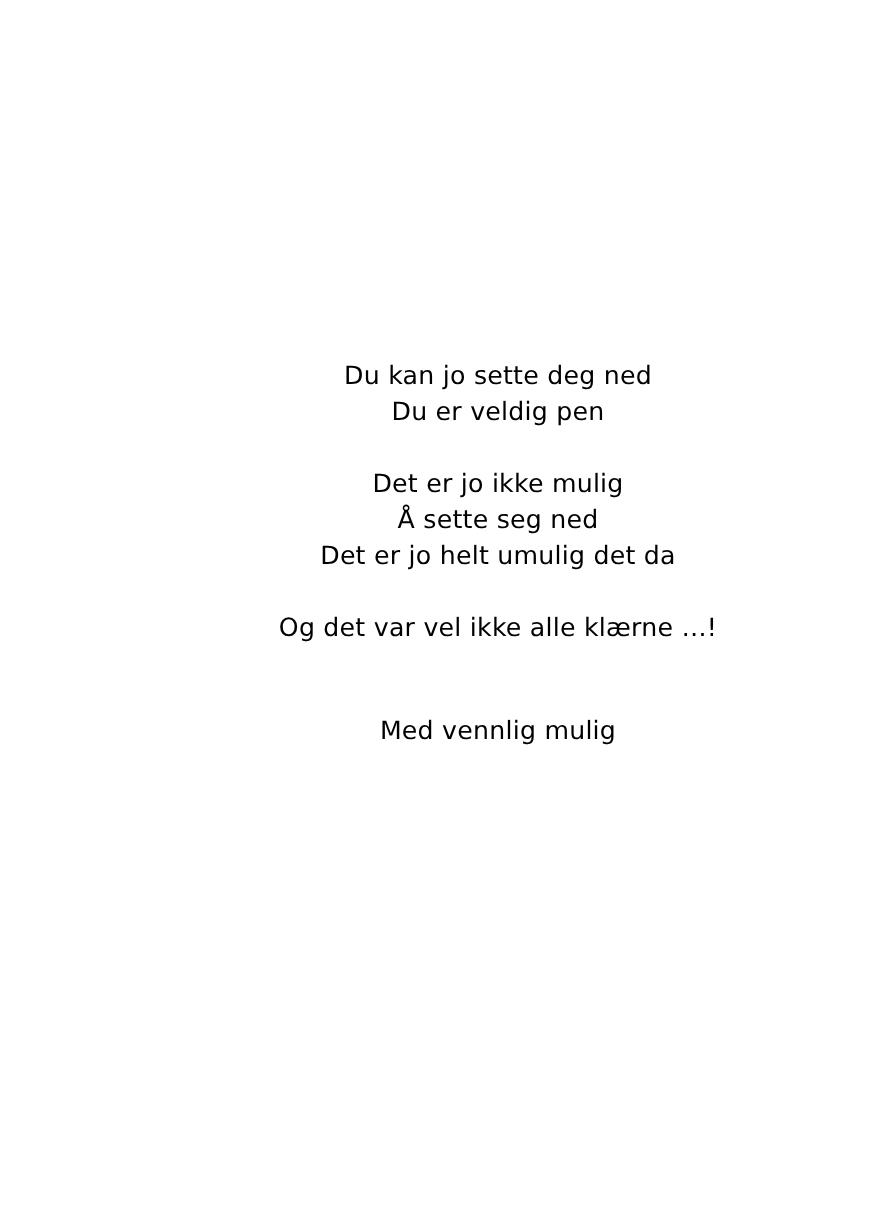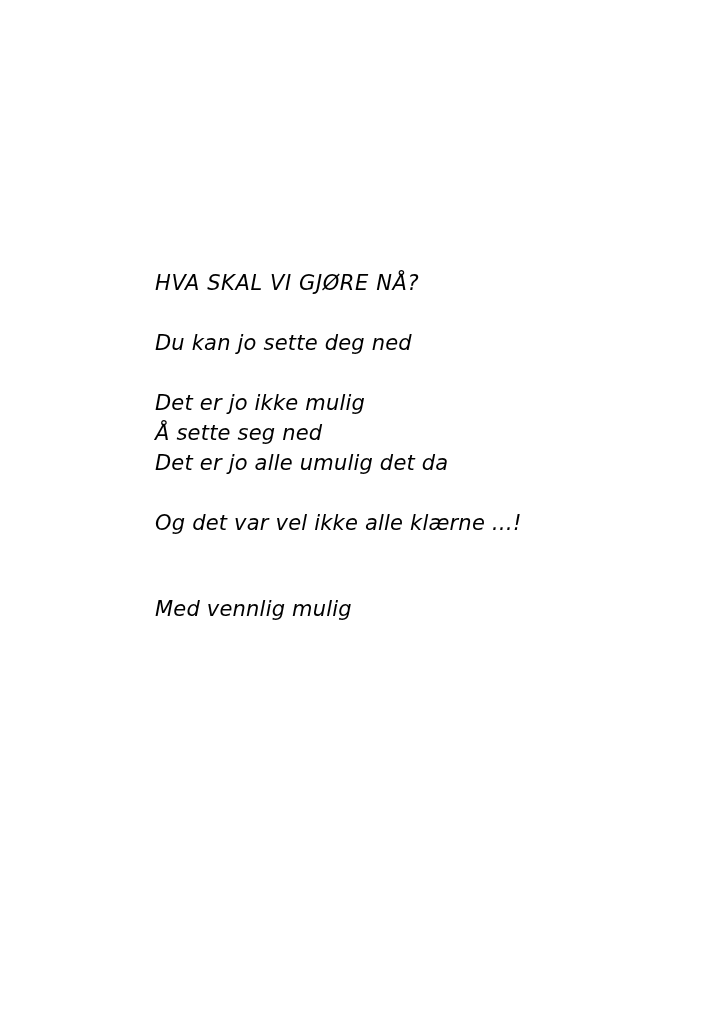--- a/index.html
+++ b/index.html
@@ -20,25 +20,25 @@
     height: 1024px;
     box-sizing: border-box;
   }
   .poem {
     position: absolute;
     left: 155px;
     top: 268px;
     width: 520px;
   }
   .line {
-    font-style: italic;
     font-size: 21px;
     line-height: 30px;
     white-space: pre;
     letter-spacing: 0.2px;
+    text-align: center;
   }
   .title {
     font-style: italic;
     font-size: 21px;
     line-height: 30px;
     white-space: pre;
     letter-spacing: 0.6px;
   }
   .gap-small {
     height: 30px;
@@ -51,34 +51,34 @@
     padding: 0;
   }
 </style>
 </head>
 <body>
 
 <div class="page">
 
   <div class="poem">
 
-    <div class="title">HVA SKAL VI GJØRE NÅ?</div>
 
     <div class="gap-small"></div>
 
     <div class="stanza">
       <div class="line">Du kan jo sette deg ned</div>
+      <div class="line">Du er veldig pen</div>
     </div>
 
     <div class="gap-small"></div>
 
     <div class="stanza">
       <div class="line">Det er jo ikke mulig</div>
       <div class="line">Å sette seg ned</div>
-      <div class="line">Det er jo alle umulig det da</div>
+      <div class="line">Det er jo helt umulig det da</div>
     </div>
 
     <div class="gap-small"></div>
 
     <div class="stanza">
       <div class="line">Og det var vel ikke alle klærne …!</div>
     </div>
 
     <div class="gap-large"></div>
 

